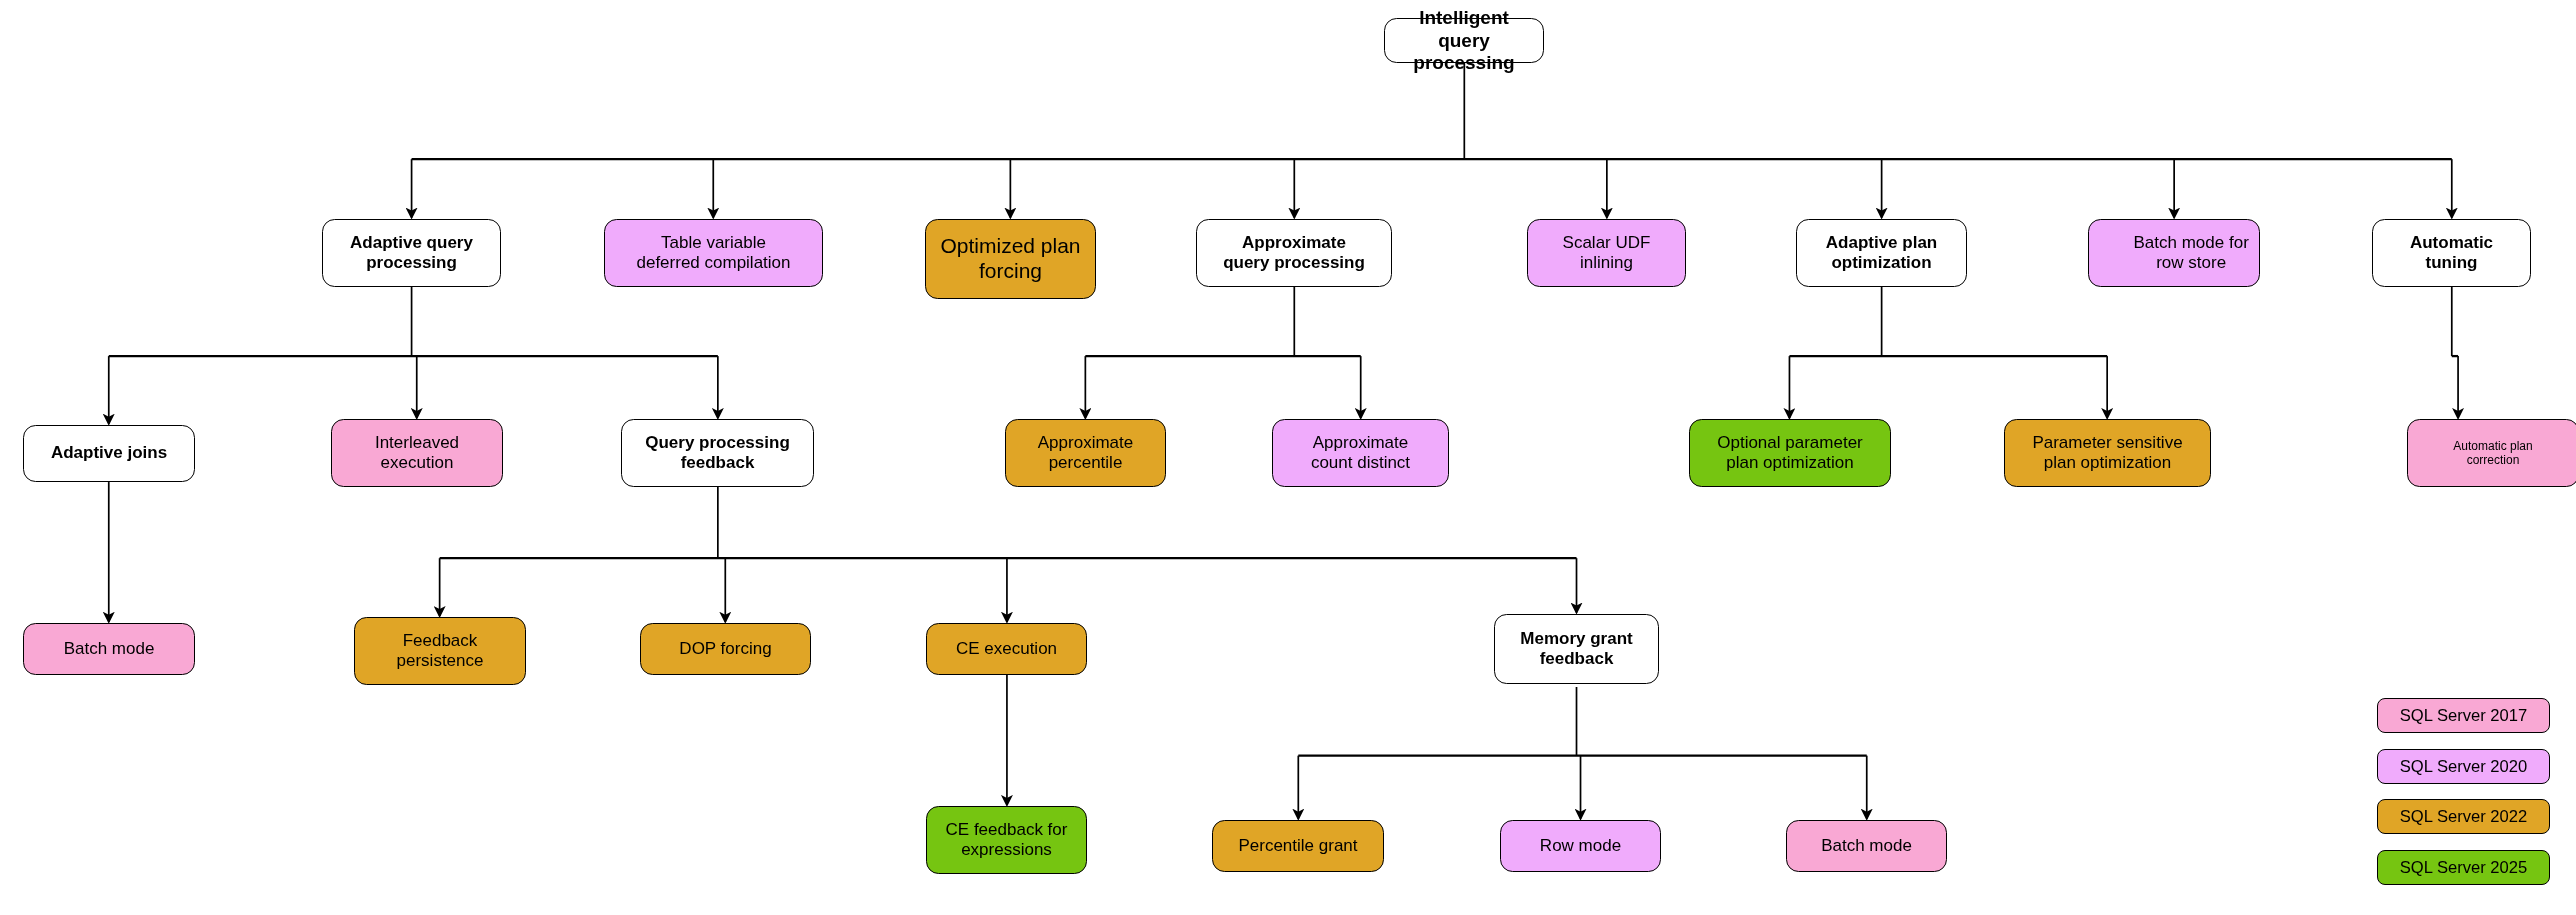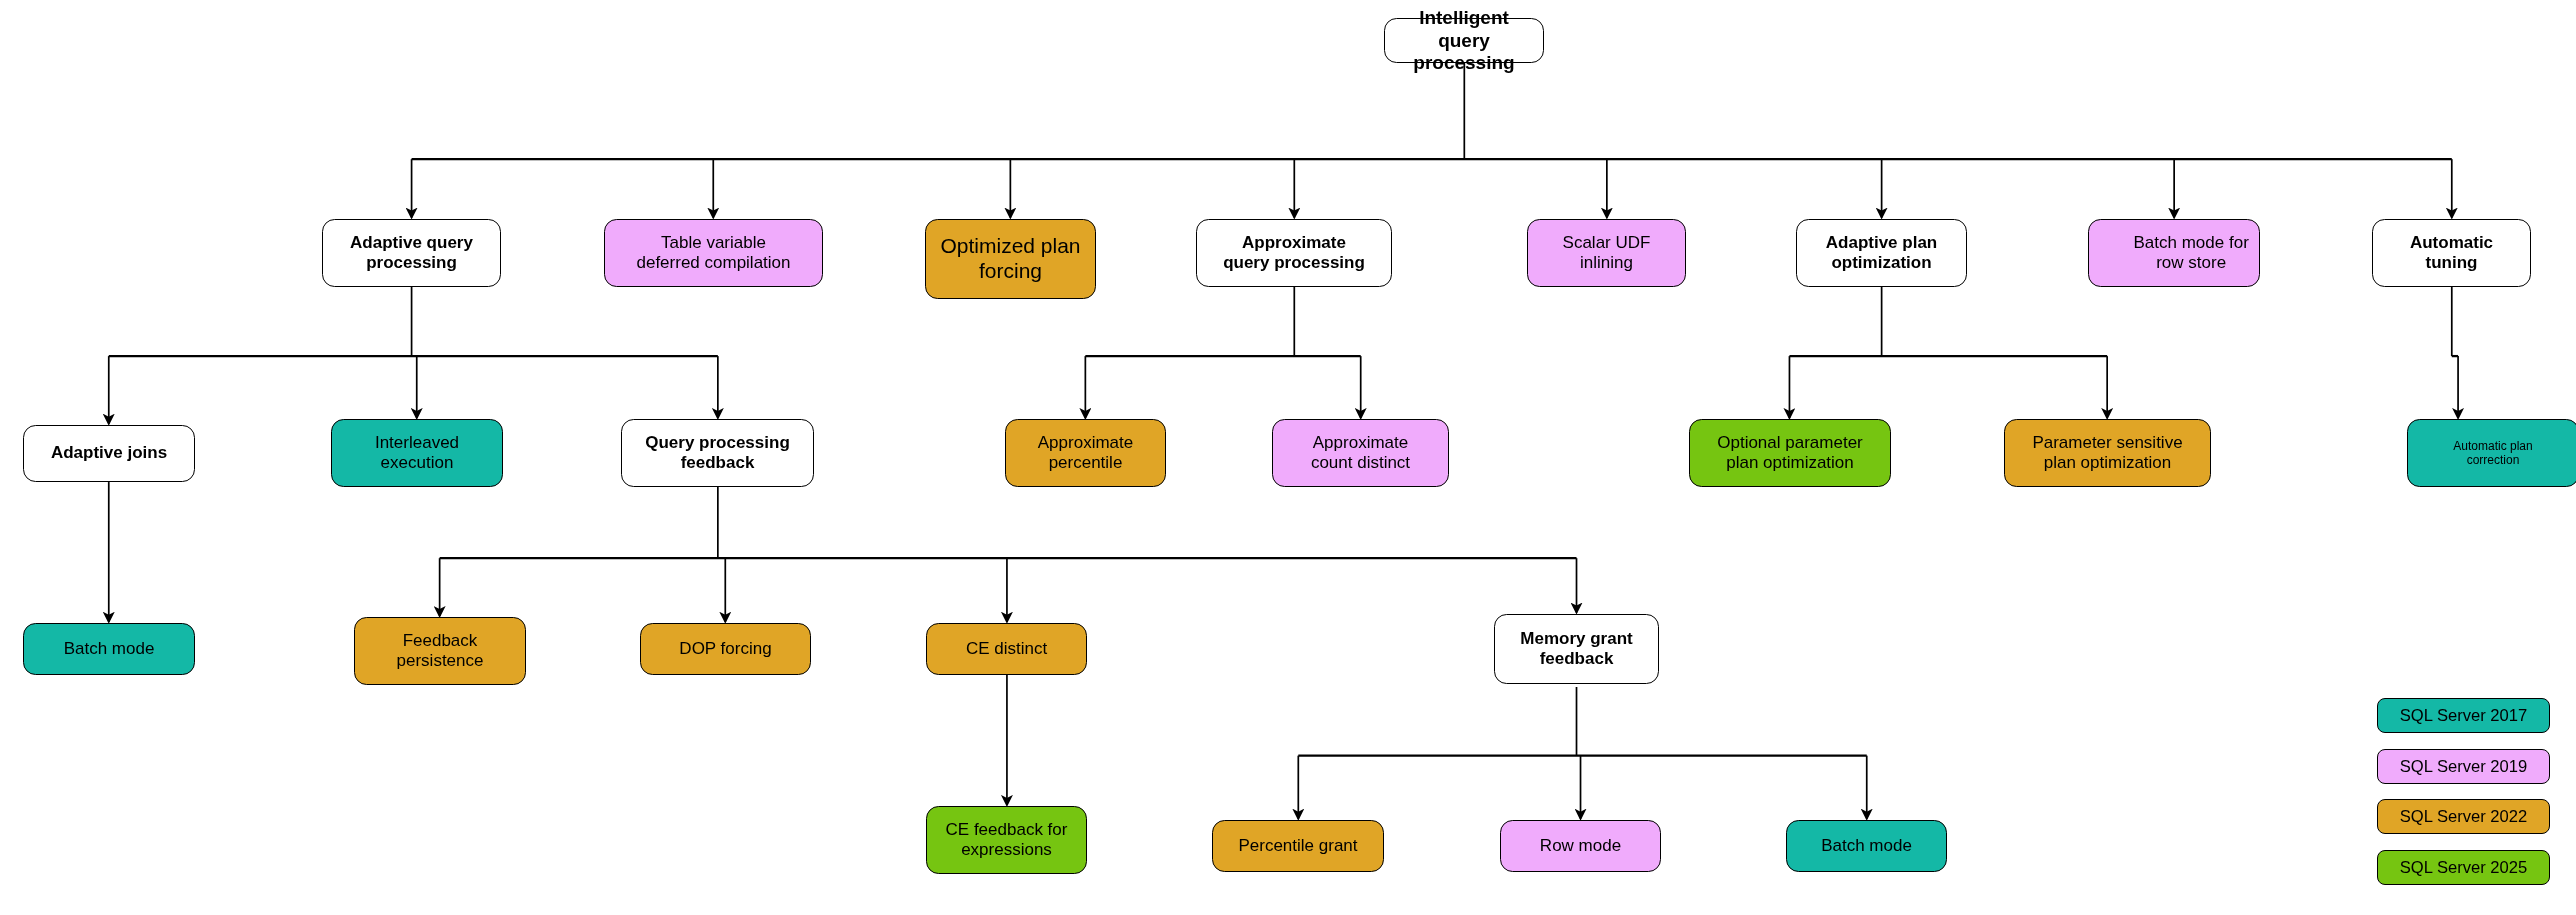--- a/index.html
+++ b/index.html
@@ -37,21 +37,21 @@
     padding: 2.3px 5.7px;
     z-index: 2;
   }
   .node span {
     display: block;
     width: 100%;
   }
   .fill-white  { background: #ffffff; }
   .fill-gray   { background: #f0abfc; }
   .fill-orange { background: #e0a526; }
-  .fill-blue   { background: #14b8a6; }
+  .fill-blue   { background: #f9a8d4; }
   .fill-green  { background: #76c511; }
 
   .weight-bold   { font-weight: bold; }
   .weight-normal { font-weight: normal; }
 
   .legend-item {
     position: absolute;
     box-sizing: border-box;
     border: 1.7px solid #000000;
     border-radius: 8px;
@@ -171,38 +171,38 @@
       <div class="node fill-blue weight-normal" style="left: 23px; top: 623px; width: 172px; height: 52px; font-size: 17px;">
         <span>Batch mode</span>
       </div>
       <div class="node fill-orange weight-normal" style="left: 354px; top: 617px; width: 172px; height: 68px; font-size: 17px;">
         <span>Feedback<br>persistence</span>
       </div>
       <div class="node fill-orange weight-normal" style="left: 640px; top: 623px; width: 171px; height: 52px; font-size: 17px;">
         <span>DOP forcing</span>
       </div>
       <div class="node fill-orange weight-normal" style="left: 926px; top: 623px; width: 161px; height: 52px; font-size: 17px;">
-        <span>CE distinct</span>
+        <span>CE execution</span>
       </div>
       <div class="node fill-white weight-bold" style="left: 1494px; top: 614px; width: 165px; height: 70px; font-size: 17px;">
         <span>Memory grant<br>feedback</span>
       </div>
       <div class="node fill-green weight-normal" style="left: 926px; top: 806px; width: 161px; height: 68px; font-size: 17px;">
         <span>CE feedback for<br>expressions</span>
       </div>
       <div class="node fill-orange weight-normal" style="left: 1212px; top: 820px; width: 172px; height: 52px; font-size: 17px;">
         <span>Percentile grant</span>
       </div>
       <div class="node fill-gray weight-normal" style="left: 1500px; top: 820px; width: 161px; height: 52px; font-size: 17px;">
         <span>Row mode</span>
       </div>
       <div class="node fill-blue weight-normal" style="left: 1786px; top: 820px; width: 161px; height: 52px; font-size: 17px;">
         <span>Batch mode</span>
       </div>
     </div>
   <div id="legend-layer">
       <div class="legend-item fill-blue" style="left: 2377px; top: 698px; width: 173px; height: 35px;">SQL Server 2017</div>
-      <div class="legend-item fill-gray" style="left: 2377px; top: 749px; width: 173px; height: 35px;">SQL Server 2019</div>
+      <div class="legend-item fill-gray" style="left: 2377px; top: 749px; width: 173px; height: 35px;">SQL Server 2020</div>
       <div class="legend-item fill-orange" style="left: 2377px; top: 799px; width: 173px; height: 35px;">SQL Server 2022</div>
       <div class="legend-item fill-green" style="left: 2377px; top: 850px; width: 173px; height: 35px;">SQL Server 2025</div>
     </div>
 </div>
 
 
 </body></html>

